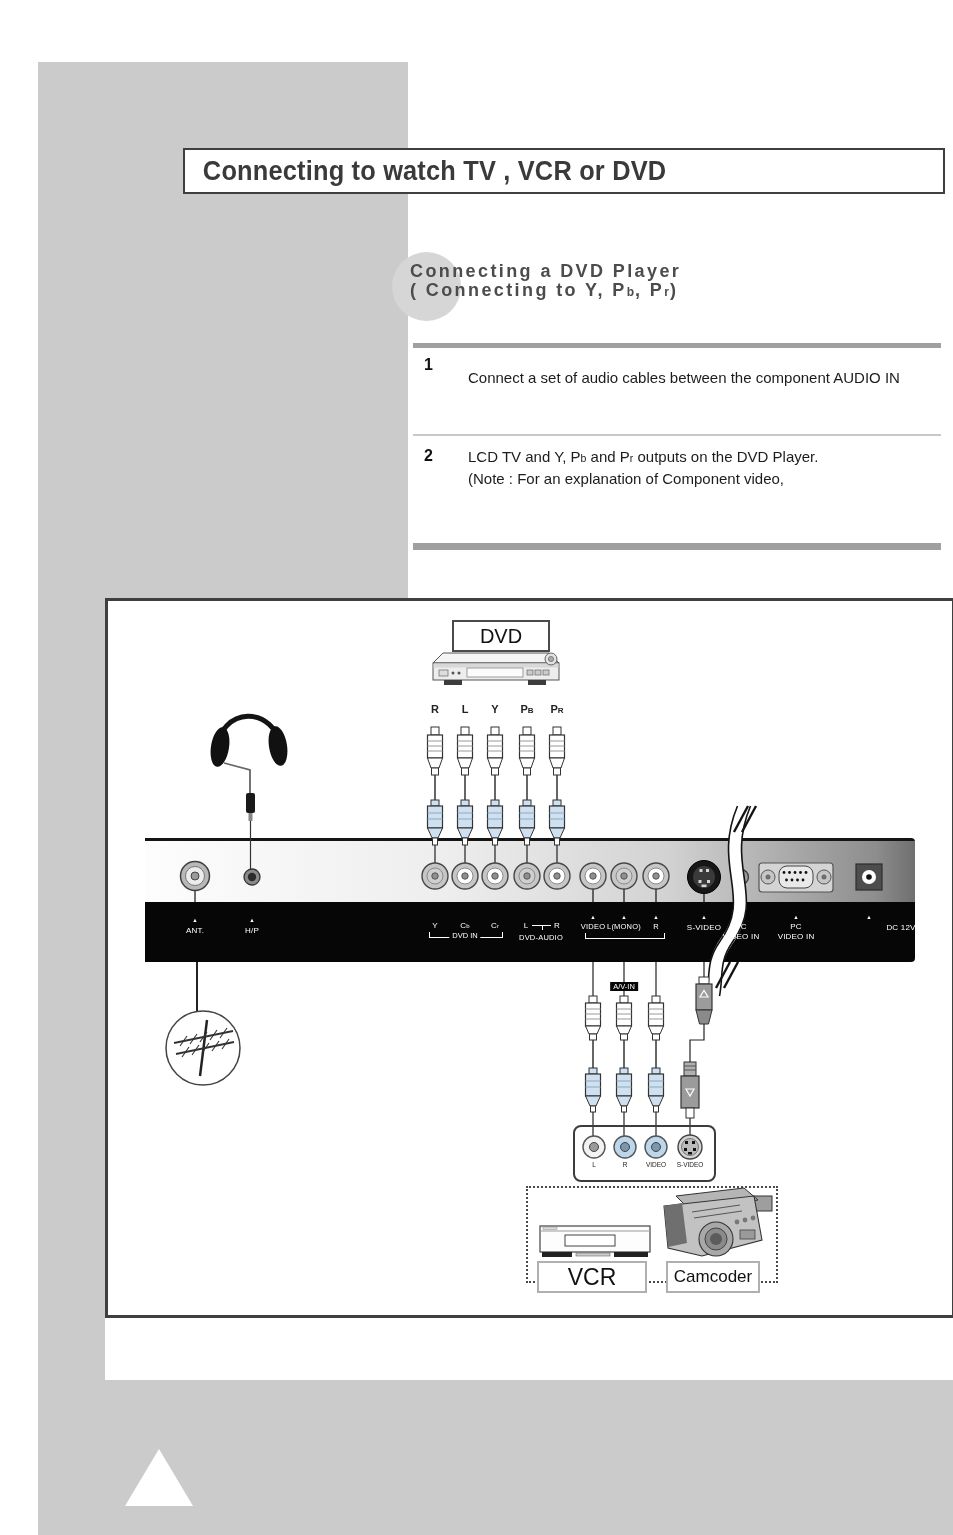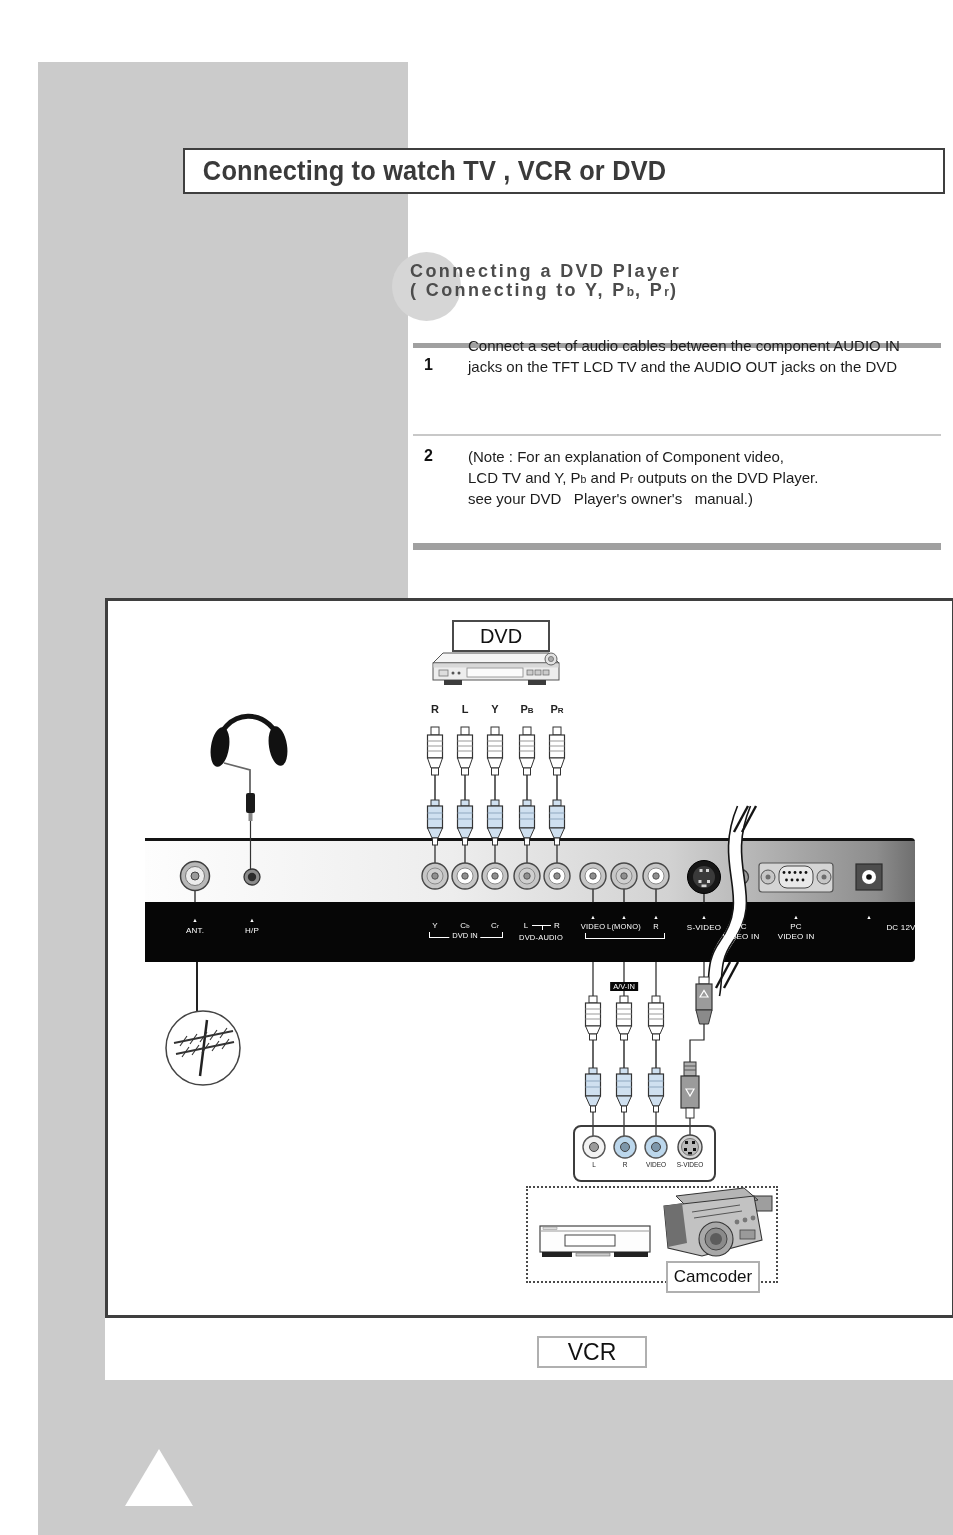--- a/index.html
+++ b/index.html
@@ -71,30 +71,28 @@
 </div>
 
 <div class="sub1">Connecting a DVD Player</div>
 <div class="sub1 sub2"><span>( Connecting to Y, P</span><span class="ss">b</span><span>, P</span><span class="ss">r</span><span>)</span></div>
 
 <div class="rule" style="top:343px;height:5px;background:#a0a0a0;"></div>
 <div class="rule" style="top:434px;height:2px;background:#c8c8c8;"></div>
 <div class="rule" style="top:543px;height:7px;background:#a0a0a0;"></div>
 
 <div class="stepnum" style="top:356px;">1</div>
-<div class="steptx" style="top:336px;">
+<div class="steptx" style="top:368px;">
   <div>Connect a set of audio cables between the component AUDIO IN</div>
-  <div>jacks on the TFT LCD TV and the AUDIO OUT jacks on the DVD</div>
 </div>
 
 <div class="stepnum" style="top:447px;">2</div>
 <div class="steptx" style="top:447px;">
+  <div><span>LCD TV and Y, P</span><span class="sb">b</span><span> and P</span><span class="sb">r</span><span> outputs on the DVD Player.</span></div>
   <div>(Note : For an explanation of Component video,</div>
-  <div><span>LCD TV and Y, P</span><span class="sb">b</span><span> and P</span><span class="sb">r</span><span> outputs on the DVD Player.</span></div>
-  <div class="prew">see your DVD   Player's owner's   manual.)</div>
 </div>
 
 <div class="diagram"></div>
 <div class="dvdlabel">
     <span>DVD</span>
   </div>
 <div class="panel">
   <div class="ptop"></div>
   <div class="pgrad"></div>
   <div class="pstrip"></div>
@@ -145,21 +143,21 @@
 <span class="tri" style="left:869px;top:914px;">▲</span>
 <span class="sl" style="left:869px;top:923px;margin-left:32px;">DC 12V</span>
 
 <div class="avbox"></div>
 <span class="bl" style="left:594px;">L</span>
 <span class="bl" style="left:625px;">R</span>
 <span class="bl" style="left:656px;">VIDEO</span>
 <span class="bl" style="left:690px;">S-VIDEO</span>
 
 <div class="dotted"></div>
-<div class="devlabel" style="left:537px;top:1336px;width:106px;height:28px;font-size:23px;">
+<div class="devlabel" style="left:537px;top:1261px;width:106px;height:28px;font-size:23px;">
   <span>VCR</span>
 </div>
 <div class="devlabel" style="left:666px;top:1261px;width:90px;height:28px;font-size:17px;">
   <span>Camcoder</span>
 </div>
 
 <svg class="layer" width="953" height="1535" viewBox="0 0 953 1535">
 
   <g>
     <polygon points="443,653 549,653 559,663 433,663" fill="#f5f5f5" stroke="#555" stroke-width="1"></polygon>

